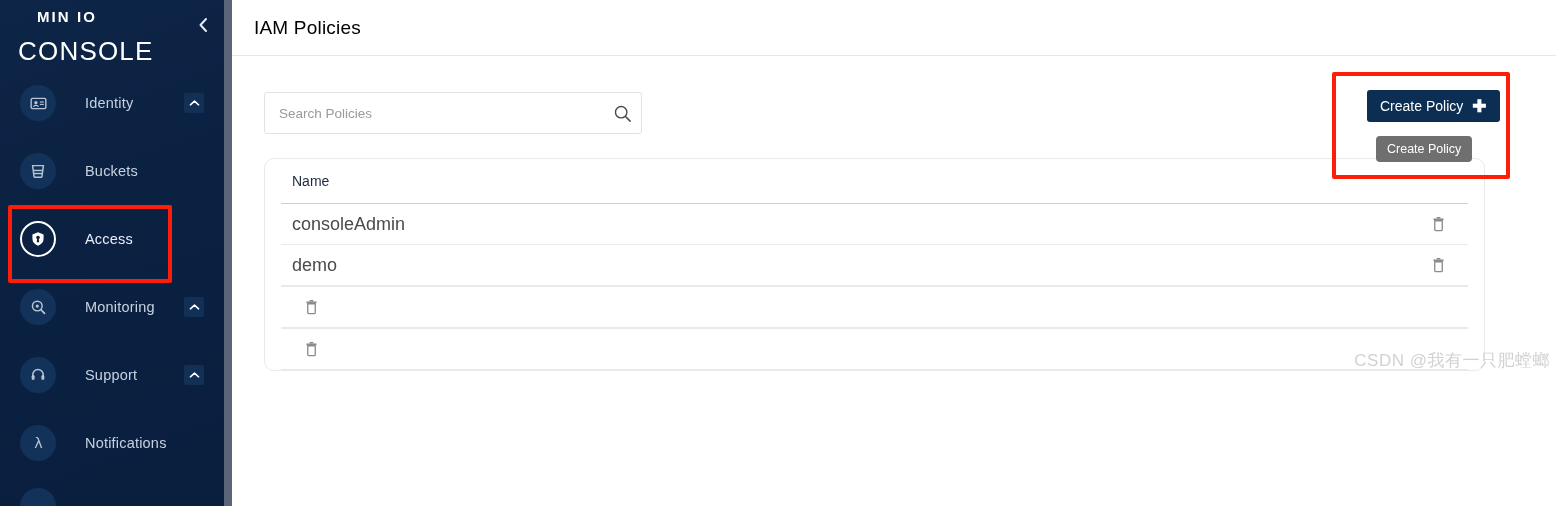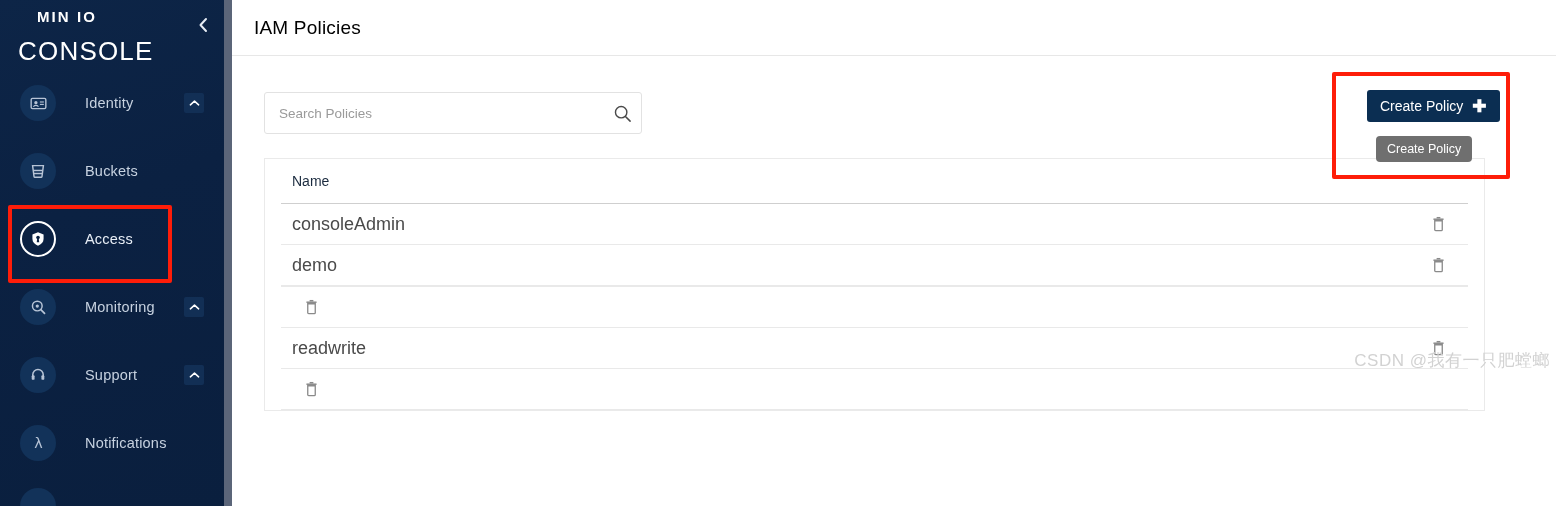--- a/index.html
+++ b/index.html
@@ -170,21 +170,21 @@
     pointer-events: none;
     z-index: 5;
   }
 
   
   .table-card {
     margin-top: 20px;
     width: 1221px;
     background: #ffffff;
     border: 1px solid #eaeaea;
-    border-radius: 0;
+    border-radius: 10px;
   }
   .tbl-row {
     display: flex; align-items: center;
     height: 40px;
     padding: 0 16px;
   }
   .tbl-head { height: 44px; }
   .tbl-head .cell-name {
     font-size: 14px; color: #1b2b3f; font-weight: 400;
   }
@@ -387,30 +387,20 @@
           <div class="cell-action">
             <svg width="15" height="16" viewBox="0 0 16 17">
               <rect x="6" y="1" width="4" height="1.6" fill="currentColor"></rect>
               <rect x="2.6" y="2.6" width="10.8" height="1.6" fill="currentColor"></rect>
               <path d="M4 5 h8 v9.6 a1 1 0 0 1-1 1 H5 a1 1 0 0 1-1-1 Z" fill="none" stroke="currentColor" stroke-width="1.4"></path>
             </svg>
           </div>
         </div>
         <div class="tbl-divider light"></div>
 
-        <div class="tbl-row">
-          <div class="cell-name">readwrite</div>
-          <div class="cell-action">
-            <svg width="15" height="16" viewBox="0 0 16 17">
-              <rect x="6" y="1" width="4" height="1.6" fill="currentColor"></rect>
-              <rect x="2.6" y="2.6" width="10.8" height="1.6" fill="currentColor"></rect>
-              <path d="M4 5 h8 v9.6 a1 1 0 0 1-1 1 H5 a1 1 0 0 1-1-1 Z" fill="none" stroke="currentColor" stroke-width="1.4"></path>
-            </svg>
-          </div>
-        </div>
         <div class="tbl-divider light"></div>
 
         <div class="tbl-row">
           <div class="cell-action">
             <svg width="15" height="16" viewBox="0 0 16 17">
               <rect x="6" y="1" width="4" height="1.6" fill="currentColor"></rect>
               <rect x="2.6" y="2.6" width="10.8" height="1.6" fill="currentColor"></rect>
               <path d="M4 5 h8 v9.6 a1 1 0 0 1-1 1 H5 a1 1 0 0 1-1-1 Z" fill="none" stroke="currentColor" stroke-width="1.4"></path>
             </svg>
           </div>

